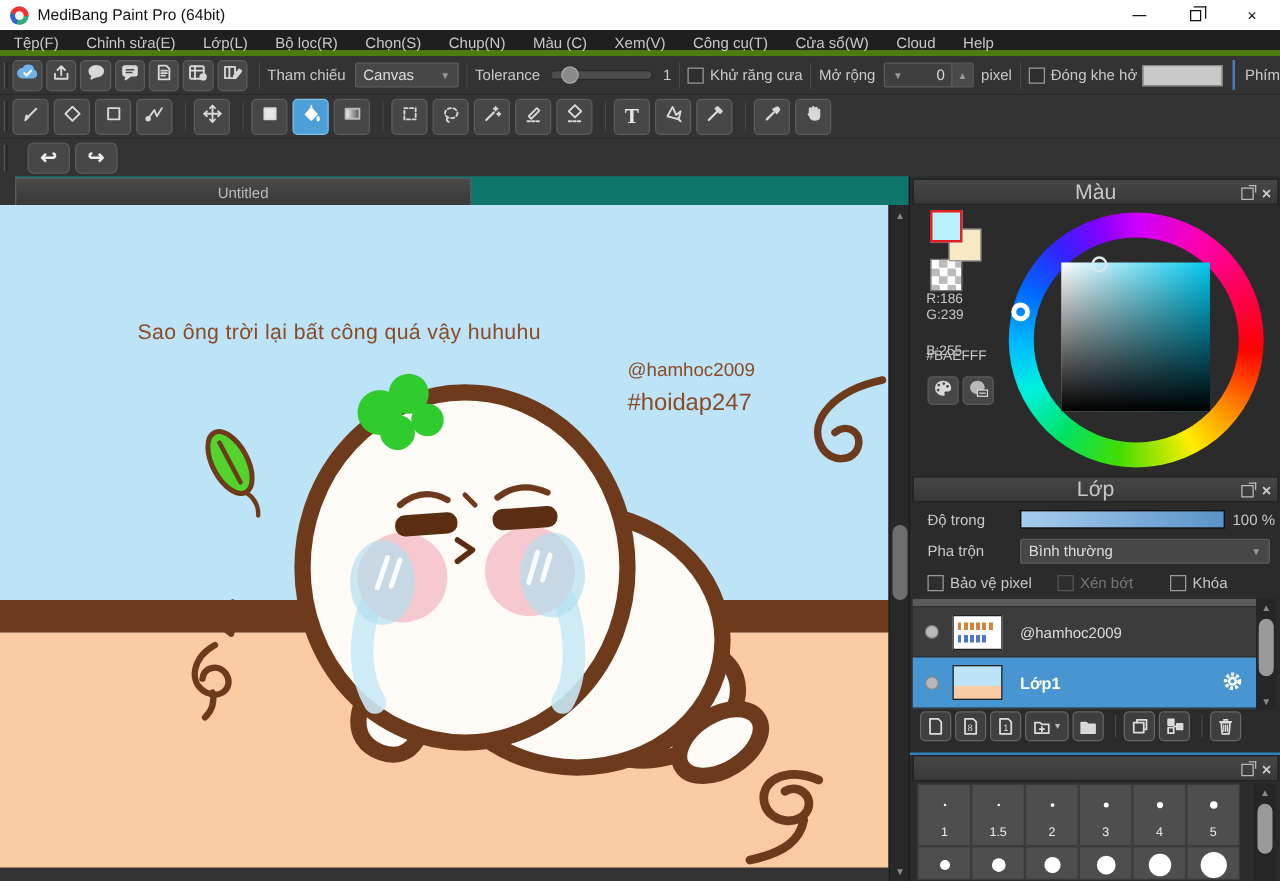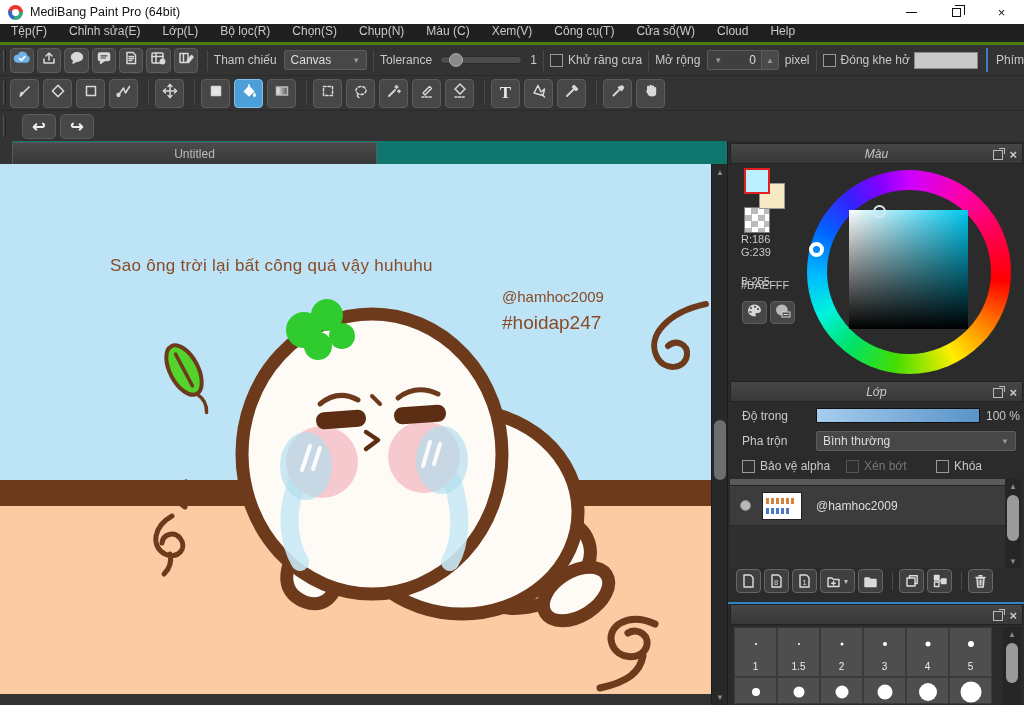--- a/index.html
+++ b/index.html
@@ -13,21 +13,21 @@
     background:conic-gradient(#e33 0 25%,#3a7 25% 55%,#36c 55% 80%,#e33 80%);position:relative;}
   .appicon::after{content:"";position:absolute;left:4px;top:4px;width:7px;height:7px;border-radius:50%;background:#fff;}
   .apptitle{font-size:12.5px;color:#111;}
   .wincontrols{margin-left:auto;display:flex;height:100%;}
   .winbtn{width:45px;height:100%;display:flex;align-items:center;justify-content:center;color:#111;font-size:13px;}
   .minglyph{width:11px;height:1px;background:#111;display:block;}
   .restoreglyph{width:9px;height:9px;border:1px solid #111;position:relative;background:#fff;}
   .restoreglyph::before{content:"";position:absolute;left:2px;top:-4px;width:9px;height:9px;border:1px solid #111;border-bottom:none;border-left:none;}
 
   
-  .menubar{position:absolute;top:24px;left:0;width:1024px;height:21px;background:#1f1f1f;display:flex;align-items:flex-end;border-bottom:3px solid #4d7c0f;}
+  .menubar{position:absolute;top:24px;left:0;width:1024px;height:21px;background:#1f1f1f;display:flex;align-items:flex-start;border-bottom:5px solid #4d7c0f;}
   .menuitem{color:#c9c9c9;font-size:12px;padding:0 11px;line-height:21px;white-space:nowrap;}
 
   
   .row2{position:absolute;top:45px;left:0;width:1024px;height:31px;background:#333;display:flex;align-items:center;border-bottom:1px solid #2a2a2a;}
   .row3{position:absolute;top:76px;left:0;width:1024px;height:35px;background:#333;display:flex;align-items:center;border-bottom:1px solid #2a2a2a;}
   .row4{position:absolute;top:111px;left:0;width:1024px;height:30px;background:#333;display:flex;align-items:center;}
   .grip{width:3px;height:70%;border-left:1px solid #555;border-right:1px solid #222;margin:0 4px 0 3px;}
   .btn{width:27px;height:25px;background:#474747;border:1px solid #5c5c5c;border-radius:4px;margin-right:3px;display:flex;align-items:center;justify-content:center;}
   .tbtn{width:29px;height:29px;background:#474747;border:1px solid #5c5c5c;border-radius:4px;margin-right:4px;display:flex;align-items:center;justify-content:center;}
   .tbtn.active{background:#4d9fd8;border-color:#7fc0ea;}
@@ -61,21 +61,21 @@
   .credit2{left:502px;top:148px;font-size:19px;}
 
   
   .vscroll{position:absolute;top:164px;left:711px;width:16px;height:541px;background:#282828;border-left:1px solid #1d1d1d;}
   .varrow{position:absolute;left:0;width:16px;height:14px;color:#8a8a8a;font-size:8px;display:flex;align-items:center;justify-content:center;}
   .vthumb{position:absolute;left:2px;width:12px;border-radius:6px;background:#6e6e6e;}
 
   
   .rightpanel{position:absolute;top:141px;left:727px;width:297px;height:564px;background:#2b2b2b;border-left:1px solid #1c1c1c;}
   .phead{position:absolute;left:2px;width:293px;height:21px;background:linear-gradient(#464646,#383838);border:1px solid #222;display:flex;align-items:center;}
-  .ptitle{flex:1;text-align:center;color:#c8c8c8;font-size:12px;font-style:italic;}
+  .ptitle{flex:1;text-align:center;color:#c8c8c8;font-size:17px;}
   .picons{position:absolute;right:5px;top:0;height:21px;display:flex;align-items:center;gap:6px;}
   .popout{width:10px;height:10px;border:1.5px solid #bbb;position:relative;}
   .popout::after{content:"";position:absolute;right:-3px;top:-3px;width:5px;height:5px;border-top:1.5px solid #bbb;border-right:1.5px solid #bbb;}
   .closex{color:#ccc;font-size:13px;font-weight:bold;line-height:1;}
 
   
   .fgswatch{position:absolute;left:16px;top:27px;width:26px;height:26px;background:#baefff;border:2px solid #e02020;z-index:3;}
   .bgswatch{position:absolute;left:31px;top:42px;width:26px;height:26px;background:#f7e9c4;border:1px solid #999;z-index:2;}
   .trswatch{position:absolute;left:16px;top:66px;width:26px;height:26px;border:1px solid #777;
     background:conic-gradient(#bbb 25%,#fff 25% 50%,#bbb 50% 75%,#fff 75%);background-size:13px 13px;}
@@ -464,41 +464,51 @@
     <div class="lrow" style="left:14px;top:268px;">Độ trong</div>
     <div class="opbar" style="position:absolute;left:88px;top:267px;"></div>
     <div class="lrow" style="left:258px;top:268px;">100 %</div>
     <div class="lrow" style="left:14px;top:293px;">Pha trộn</div>
     <div class="select" style="position:absolute;left:88px;top:290px;width:200px;">
       <span>Bình thường</span>
       <span class="caret">▼</span>
     </div>
     <div class="lrow" style="left:14px;top:318px;">
       <span class="chk"></span>
-      <span>Bảo vệ alpha</span>
+      <span>Bảo vệ pixel</span>
     </div>
     <div class="lrow" style="left:118px;top:318px;text-align:right;">
       <span class="chk dim"></span>
       <span class="lbl dim">Xén bớt</span>
     </div>
     <div class="lrow" style="left:208px;top:318px;">
       <span class="chk"></span>
       <span>Khóa</span>
     </div>
 
     <div class="layerlist">
       <div class="lstrip"></div>
       <div class="layerrow">
         <span class="eyedot"></span>
         <span class="thumb">
             <span class="t1"></span>
             <span class="t2"></span>
           </span>
         <span>@hamhoc2009</span>
       </div>
+      <div class="layerrow sel">
+        <span class="eyedot"></span>
+        <span class="thumb thumb2"></span>
+        <span style="font-weight:bold;font-size:13px;">Lớp1</span>
+        <span class="gear"><svg width="18" height="18" viewBox="0 0 18 18">
+              <circle cx="9" cy="9" r="5.5" fill="none" stroke="#fff" stroke-width="3" stroke-dasharray="2.4 1.7"></circle>
+              <circle cx="9" cy="9" r="3.6" fill="#fff"></circle>
+              <circle cx="9" cy="9" r="1.6" fill="#4796d2"></circle>
+            </svg></span>
+      </div>
     </div>
     <div class="listscroll">
       <div class="varrow" style="top:0;">▲</div>
       <div class="lthumb"></div>
       <div class="varrow" style="bottom:0;">▼</div>
     </div>
 
     <div class="laytools">
       <div class="laybtn">
           <svg width="15" height="16" viewBox="0 0 15 16">

